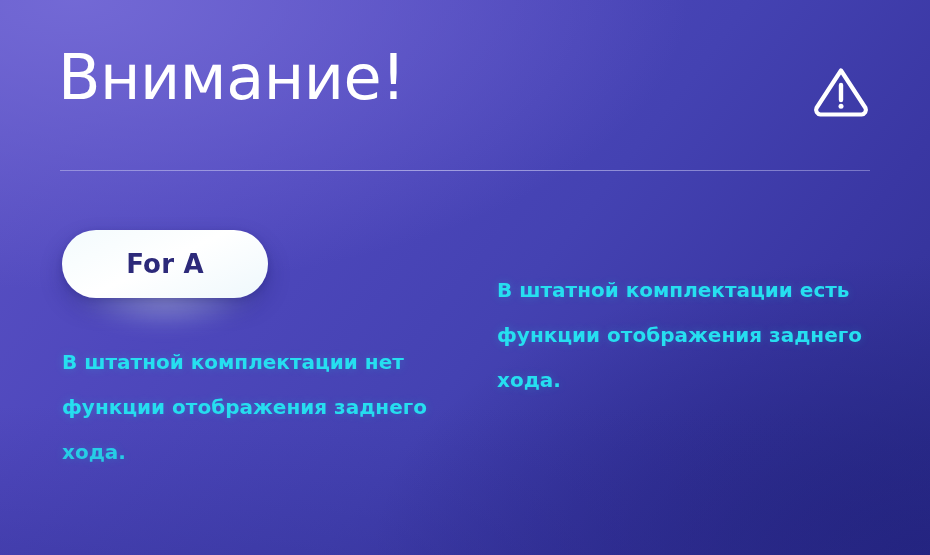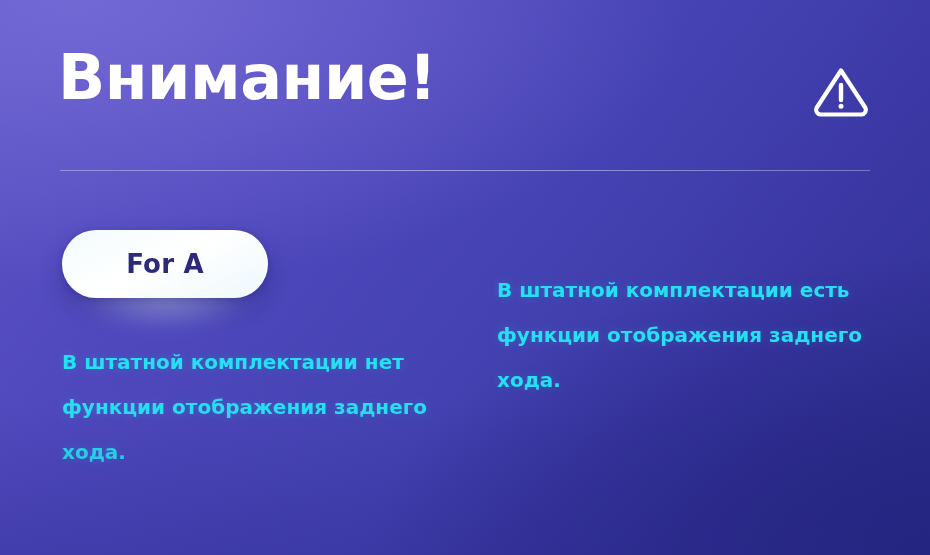--- a/index.html
+++ b/index.html
@@ -41,21 +41,21 @@
   }
 
   
   .page-title {
     position: absolute;
     left: 58px;
     top: 47px;
     margin: 0;
     font-size: 62px;
     line-height: 1.0;
-    font-weight: 700;
+    font-weight: 400;
     letter-spacing: -0.5px;
     color: #ffffff;
     font-family: "DejaVu Sans", sans-serif;
     white-space: nowrap;
   }
 
   .warning-icon {
     position: absolute;
     right: 58px;
     top: 60px;

